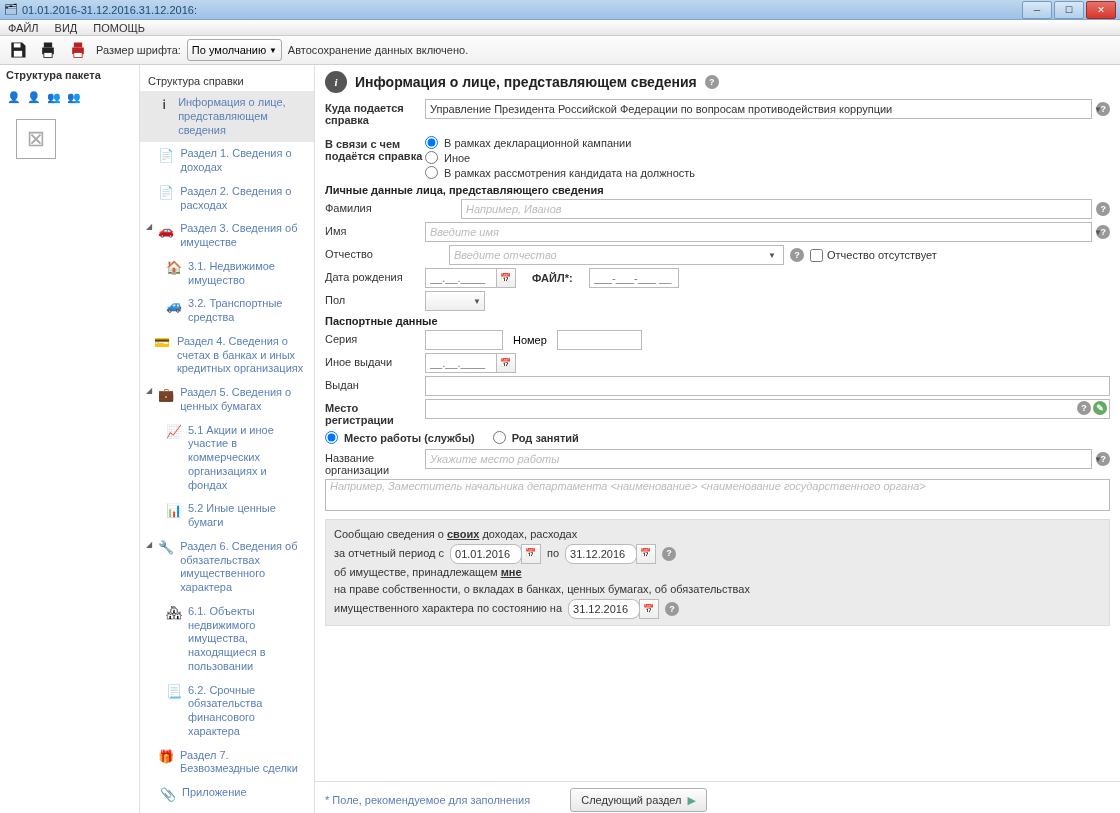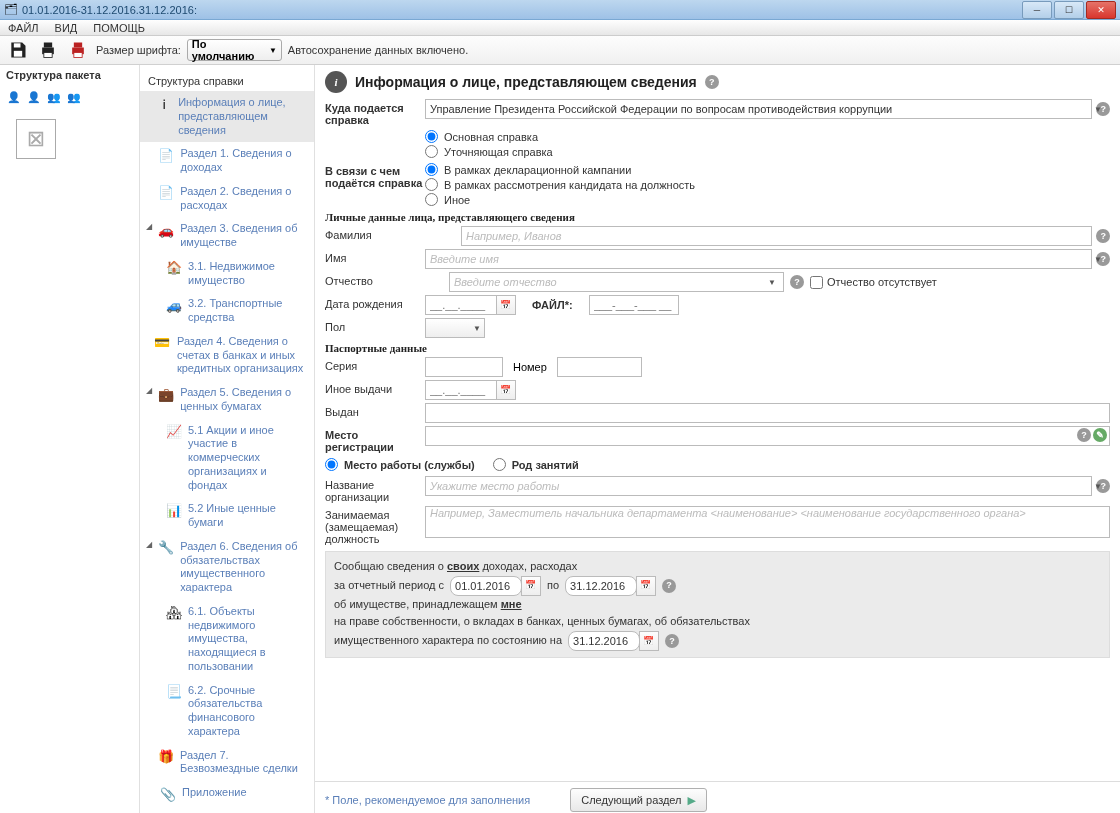--- a/index.html
+++ b/index.html
@@ -16,21 +16,21 @@
 
 
 .menubar { background:linear-gradient(#fefefe,#e7e7e7); height:16px; display:flex; align-items:center; border-bottom:1px solid #ccc; }
 .menu-item { padding:2px 8px; color:#333; cursor:default; }
 
 
 .toolbar { background:linear-gradient(#fdfdfd,#f0f0f0); display:flex; align-items:center; padding:3px 6px; border-bottom:1px solid #d0d0d0; gap:6px; }
 .tool-icon { width:24px; height:22px; display:flex; align-items:center; justify-content:center; cursor:pointer; }
 .tool-icon svg { width:20px; height:20px; }
 .font-label { color:#333; }
-.font-select { height:22px; width:95px; background:linear-gradient(#fff,#eee); border:1px solid #aaa; border-radius:3px; padding:0 4px; display:flex; align-items:center; justify-content:space-between; cursor:pointer;font-weight:bold; }
+.font-select { height:22px; width:95px; background:linear-gradient(#fff,#eee); border:1px solid #aaa; border-radius:3px; padding:0 4px; display:flex; align-items:center; justify-content:space-between; cursor:pointer; }
 .autosave { color:#333; }
 
 
 .main { display:flex; height:753px; }
 .left { width:140px; background:#fff; border-right:1px solid #e0e0e0; }
 .left-header { font-weight:bold; padding:4px 6px; color:#333; }
 .left-icons { display:flex; gap:4px; padding:4px 6px; }
 .left-icons span { width:16px; height:16px; display:flex; align-items:center; justify-content:center; }
 .thumb { margin:10px 16px; width:40px; height:40px; border:1px solid #aaa; display:flex; align-items:center; justify-content:center; color:#aaa; font-size:22px; }
 
@@ -54,21 +54,21 @@
 .form-label { width:100px; color:#333; padding-top:3px; flex-shrink:0; }
 .form-field { flex:1; }
 .text-input { width:100%; height:20px; border:1px solid #bbb; background:#fff; padding:0 4px; color:#333; }
 .text-input::placeholder { color:#bbb; font-style:italic; }
 .combo { position:relative; display:flex; align-items:center; }
 .combo .text-input { padding-right:20px; }
 .combo .drop { position:absolute; right:2px; width:14px; color:#555; font-size:8px; cursor:pointer; }
 .combo .q { margin-left:4px; }
 .radio-row { display:flex; align-items:center; gap:4px; color:#333; padding:1px 0; }
 .radio-row input { margin-right:2px; }
-.section-h { font-weight:bold; color:#222; margin:4px 0 3px 0;font-family:Liberation Serif, serif; }
+.section-h { font-weight:bold; color:#222; margin:4px 0 3px 0; }
 .short-input { height:20px; border:1px solid #bbb; padding:0 4px; }
 .date-box { display:inline-flex; align-items:center; }
 .date-input { width:72px; height:20px; border:1px solid #bbb; padding:0 4px; color:#aaa; text-align:left; }
 .date-btn { width:20px; height:20px; border:1px solid #bbb; background:linear-gradient(#fdfdfd,#eee); display:inline-flex; align-items:center; justify-content:center; cursor:pointer; font-size:9px; margin-left:-1px; }
 .inline-lbl { color:#333; margin:0 6px; font-weight:bold; }
 .gender-select { width:60px; height:20px; border:1px solid #bbb; background:linear-gradient(#fff,#eee); display:inline-flex; align-items:center; justify-content:flex-end; padding:0 3px; cursor:pointer; font-size:8px; color:#555; }
 .checkbox-lbl { display:flex; align-items:center; gap:4px; color:#333; }
 .gray-box { background:#ebebeb; border:1px solid #ddd; padding:6px 8px; margin-top:6px; color:#333; line-height:1.6; }
 .gray-box u { text-decoration:underline; font-weight:bold; }
 .gray-box .date-input { color:#333;border-radius:8px; }
@@ -234,46 +234,36 @@
       <div class="form-label" style="font-weight:bold;">Куда подается справка</div>
       <div class="form-field combo">
         <input class="text-input" readonly="" value="Управление Президента Российской Федерации по вопросам противодействия коррупции" style="">
         <span class="drop">▼</span>
         <span class="help-q q">?</span>
       </div>
     </div>
 
     <div class="form-row">
       <div class="form-label"></div>
-      <div class="form-field">
-        <label class="radio-row">
-              <input type="radio" name="r1" checked="" style="">
-              <span>Основная справка</span>
-            </label>
-        <label class="radio-row">
-              <input type="radio" name="r1" style="">
-              <span>Уточняющая справка</span>
-            </label>
-      </div>
     </div>
 
     <div class="form-row">
       <div class="form-label" style="font-weight:bold;">В связи с чем подаётся справка</div>
       <div class="form-field">
         <label class="radio-row">
               <input type="radio" name="r2" checked="" style="">
               <span>В рамках декларационной кампании</span>
             </label>
         <label class="radio-row">
               <input type="radio" name="r2" style="">
-              <span>В рамках рассмотрения кандидата на должность</span>
+              <span>Иное</span>
             </label>
         <label class="radio-row">
               <input type="radio" name="r2" style="">
-              <span>Иное</span>
+              <span>В рамках рассмотрения кандидата на должность</span>
             </label>
       </div>
     </div>
 
     <div class="section-h">Личные данные лица, представляющего сведения</div>
 
     <div class="form-row">
       <div class="form-label">Фамилия</div>
       <div class="form-field" style="display:flex;align-items:center;gap:4px;padding-left:36px;">
         <input class="text-input" placeholder="Например, Иванов" style="">
@@ -365,21 +355,20 @@
 
     <div class="form-row">
       <div class="form-label">Название организации</div>
       <div class="form-field combo">
         <input class="text-input" placeholder="Укажите место работы" style="">
         <span class="drop">▼</span>
         <span class="help-q q">?</span>
       </div>
     </div>
     <div class="form-row">
-      <div class="form-label">Занимаемая (замещаемая) должность</div>
       <div class="form-field"><textarea class="text-input" placeholder="Например, Заместитель начальника департамента &lt;наименование&gt; &lt;наименование государственного органа&gt;" style=""></textarea></div>
     </div>
 
     <div class="gray-box">
       <div><span>Сообщаю сведения о </span><u>своих</u><span> доходах, расходах</span></div>
       <div style="display:flex;align-items:center;gap:6px;">
         <span>за отчетный период с</span>
         <span class="date-box">
           <input class="date-input" value="01.01.2016" style="">
           <span class="date-btn">📅</span>

